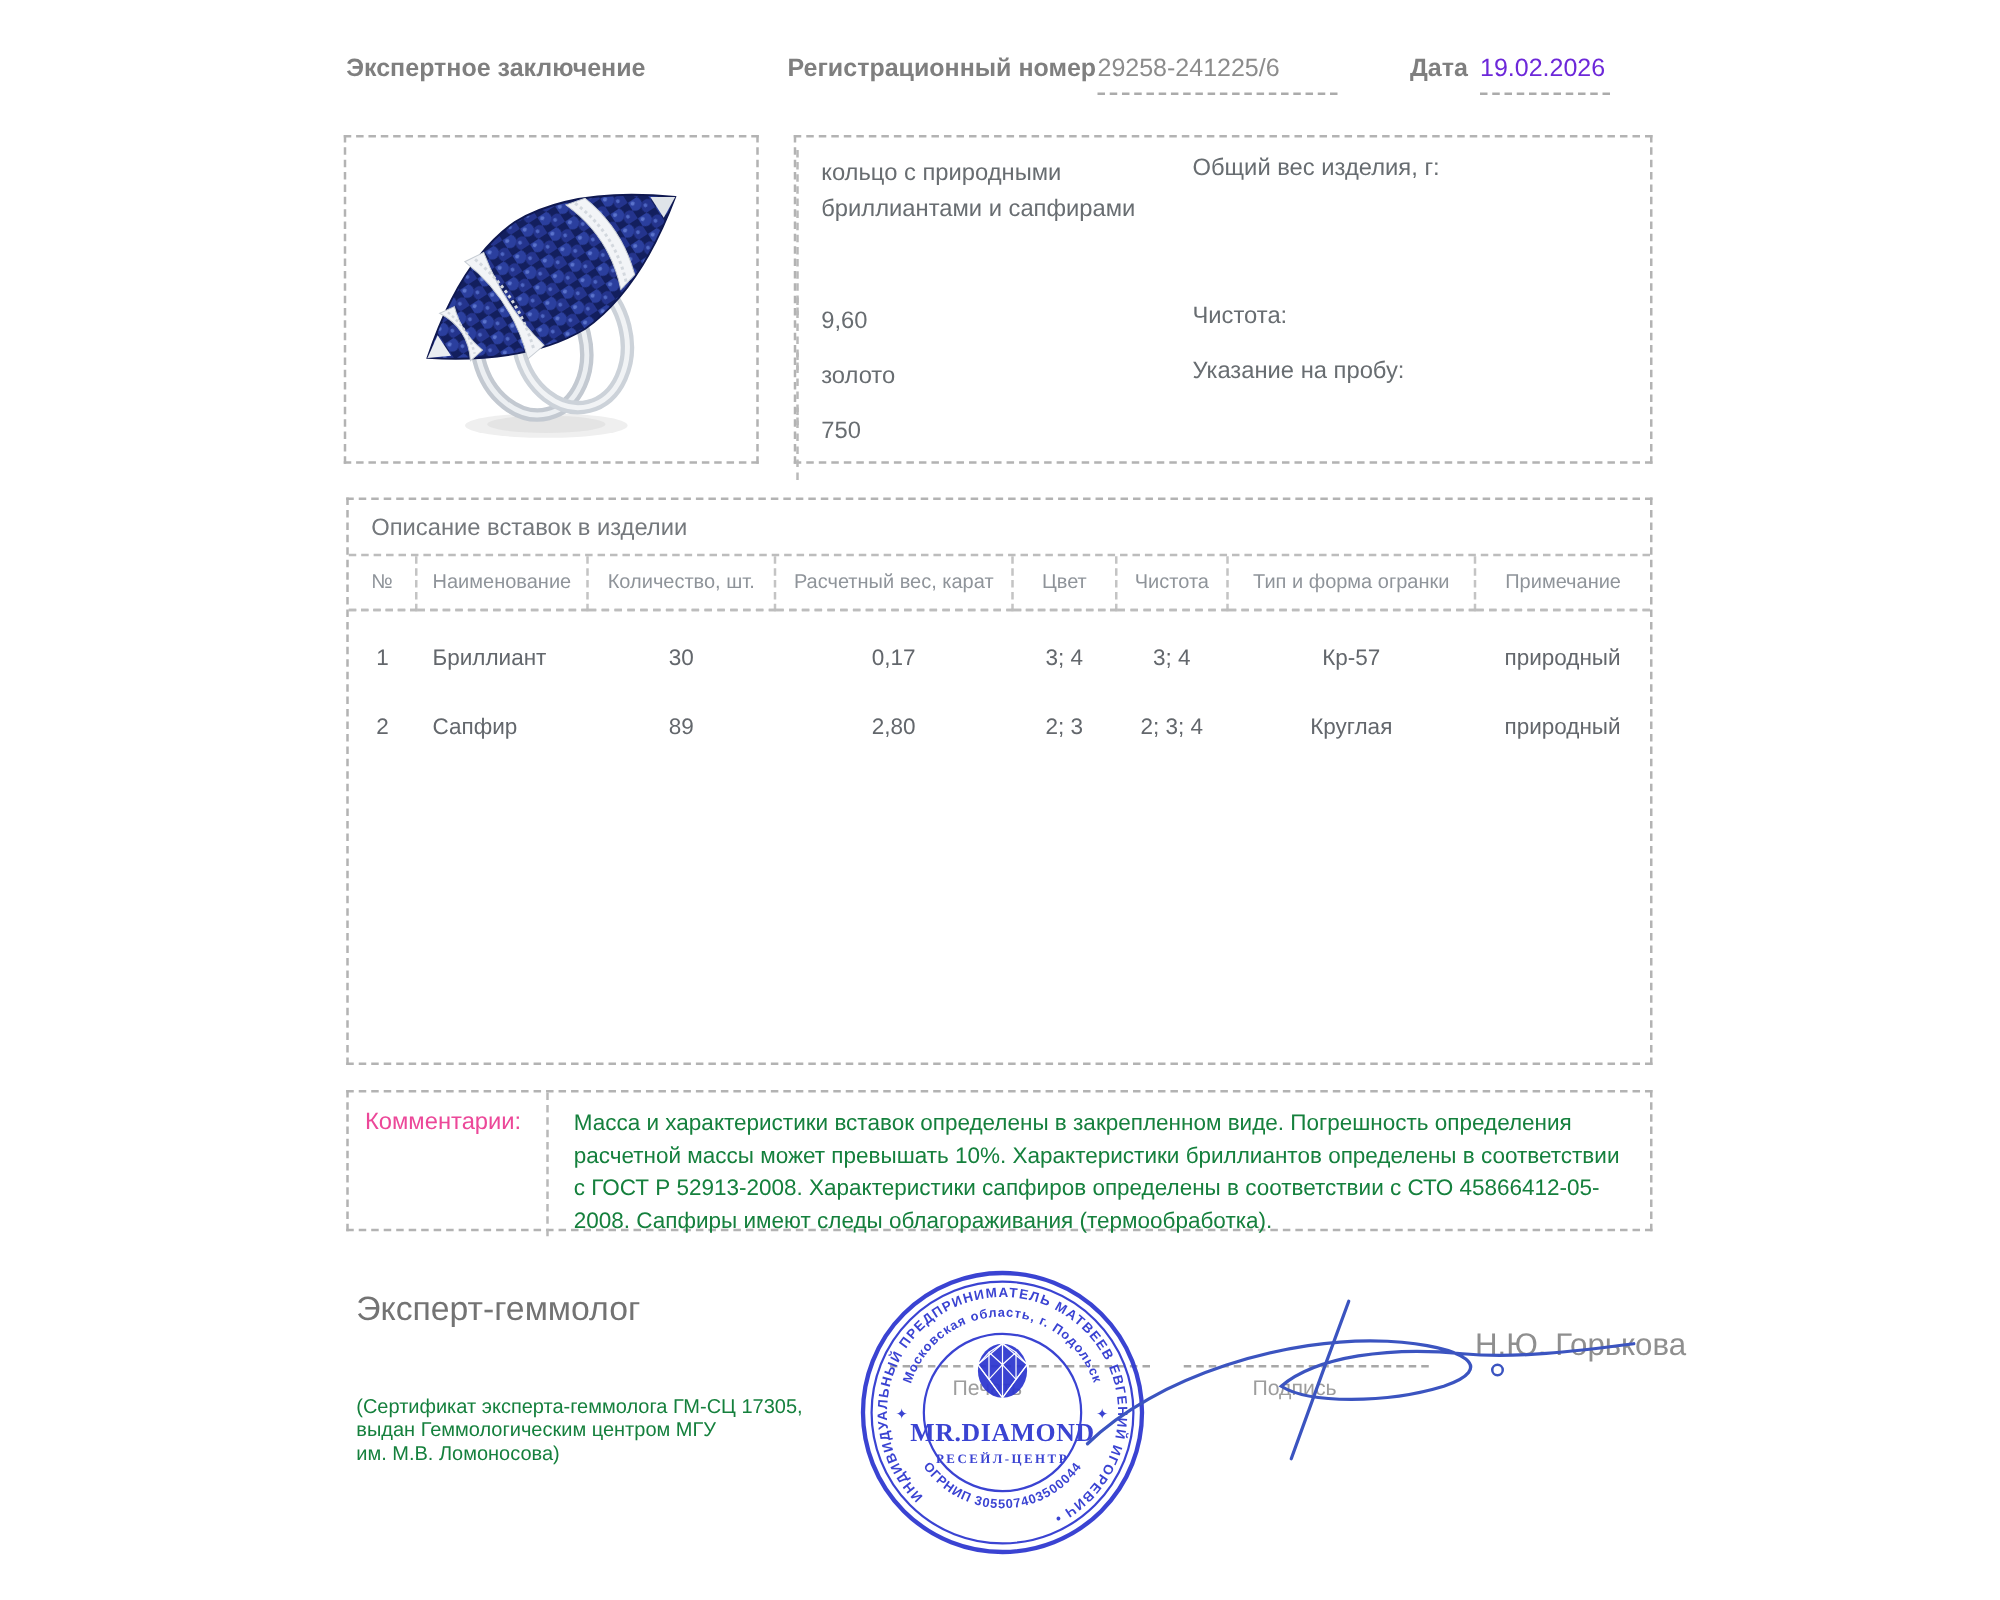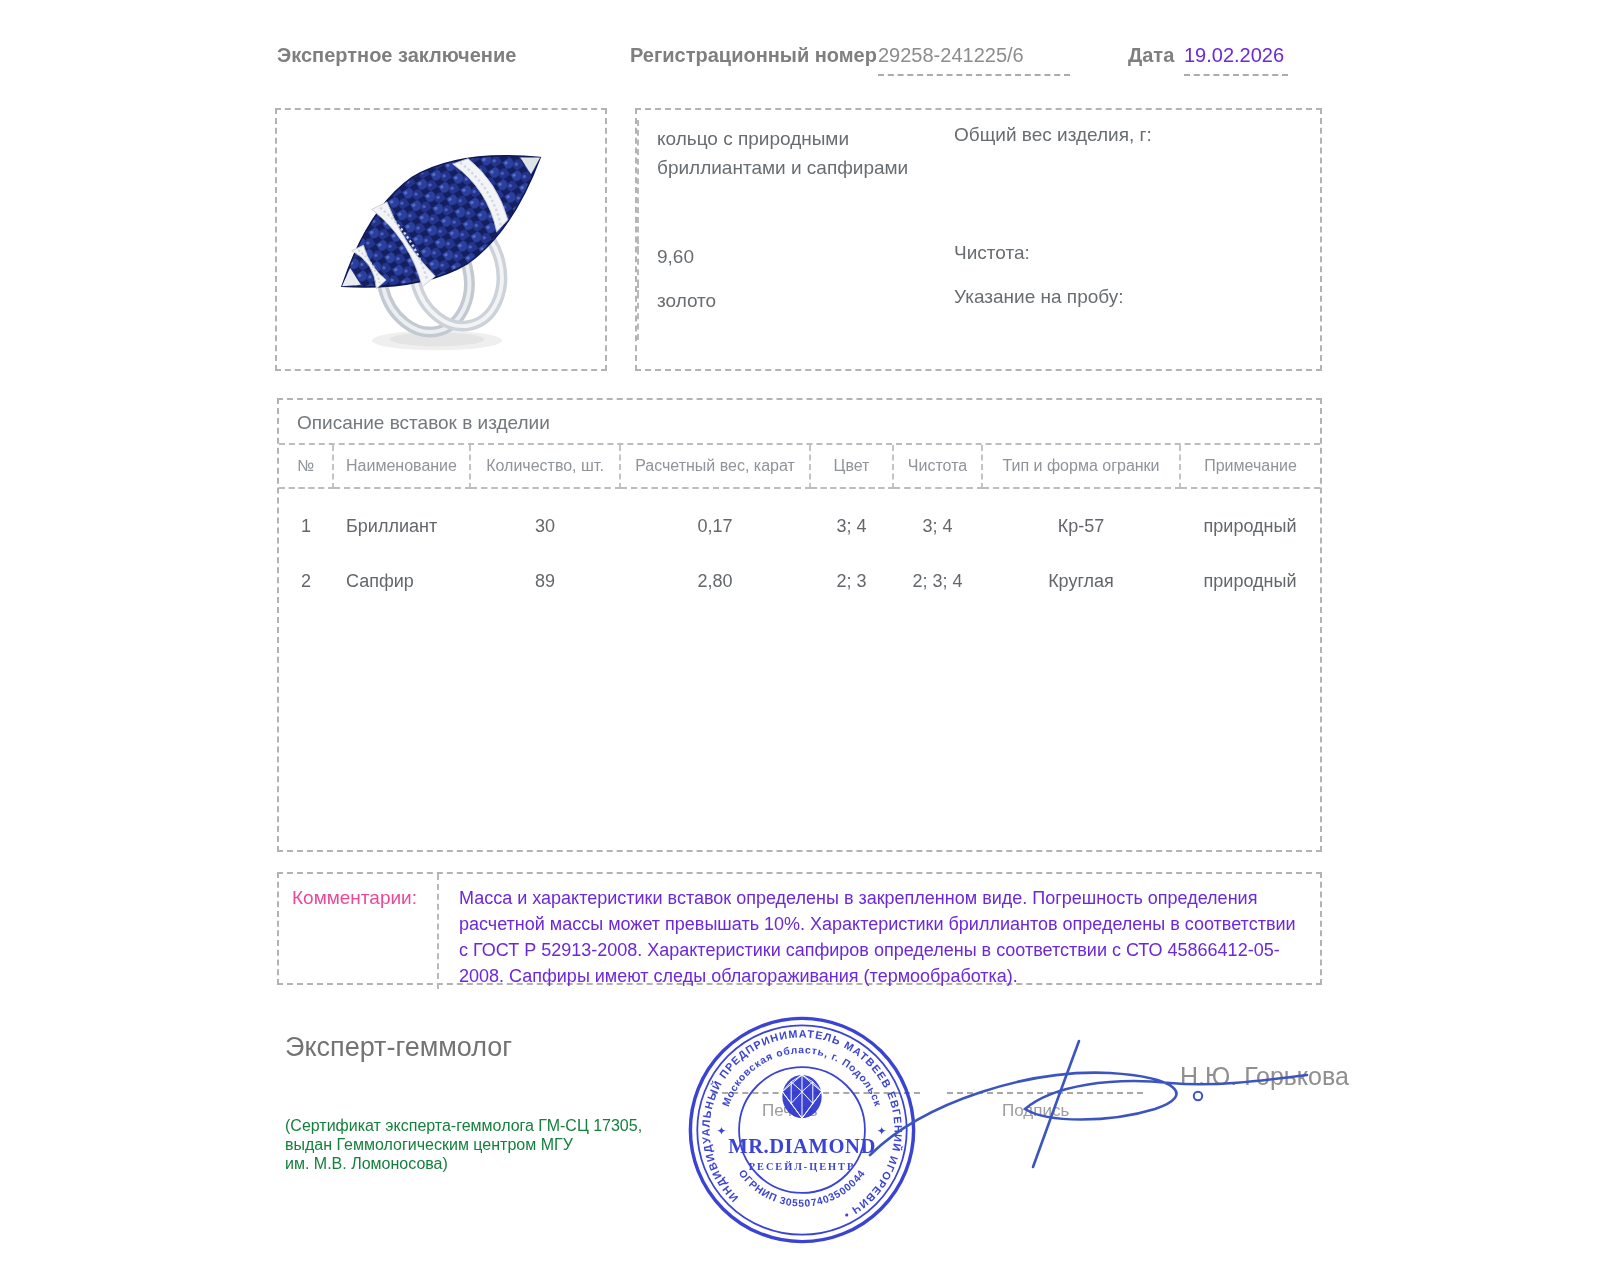--- a/index.html
+++ b/index.html
@@ -43,21 +43,21 @@
   }
   table.inserts th:last-child { border-right:none; }
   table.inserts td { height:62px; font-size:18px; color:#63676c; text-align:center; vertical-align:middle; }
   table.inserts td.name { text-align:left; padding-left:13px; }
   table.inserts tr.r1 td { padding-top:14px; }
 
   
   .comments-box { left:277px; top:872px; width:1045px; height:113px; display:grid; grid-template-columns:158px 1fr; }
   .com-label { padding:13px 0 0 13px; font-size:19px; color:#ec4899; }
   .com-text  { border-left:2px dashed #b9b9b9; padding:11px 18px 0 20px; font-size:18px;
-               line-height:26px; color:#6d28d9; }
+               line-height:26px; color:#15803d; }
 
   
   .expert-role { left:285px; top:1032px; font-size:27px; color:#737373; }
   .expert-cert { left:285px; top:1116px; font-size:16px; line-height:19px; color:#15803d; }
   .seal-line      { left:712px;  top:1092px; width:208px; border-top:2px dashed #a8a8a8; }
   .seal-label     { left:762px;  top:1101px; font-size:17px; color:#9d9d9d; }
   .signature-line { left:947px;  top:1092px; width:196px; border-top:2px dashed #a8a8a8; }
   .signature-label{ left:1002px; top:1101px; font-size:17px; color:#9d9d9d; }
   .expert-name    { left:1180px; top:1062px; font-size:25px; color:#8f8f8f; }
 
@@ -114,20 +114,21 @@
   </div>
 
   <div class="abs dashed-box desc-box">
     <div class="desc-grid">
       <div class="desc-value">кольцо с природными бриллиантами и сапфирами</div>
       <div class="desc-label">Общий вес изделия, г:</div>
       <div class="desc-value">9,60</div>
       <div class="desc-label">Чистота:</div>
       <div class="desc-value">золото</div>
       <div class="desc-label">Указание на пробу:</div>
+      <div class="desc-value">750</div>
     </div>
   </div>
 
   <div class="abs dashed-box table-box">
     <div class="tbl-title">Описание вставок в изделии</div>
     <table class="inserts">
       <colgroup>
         <col style="width:54px">
           <col style="width:137px">
           <col style="width:150px">

